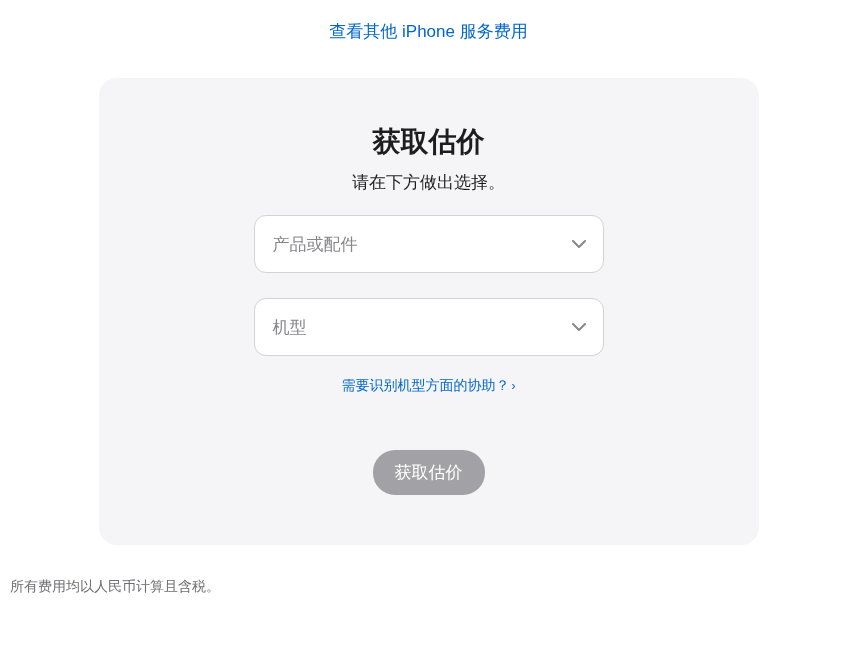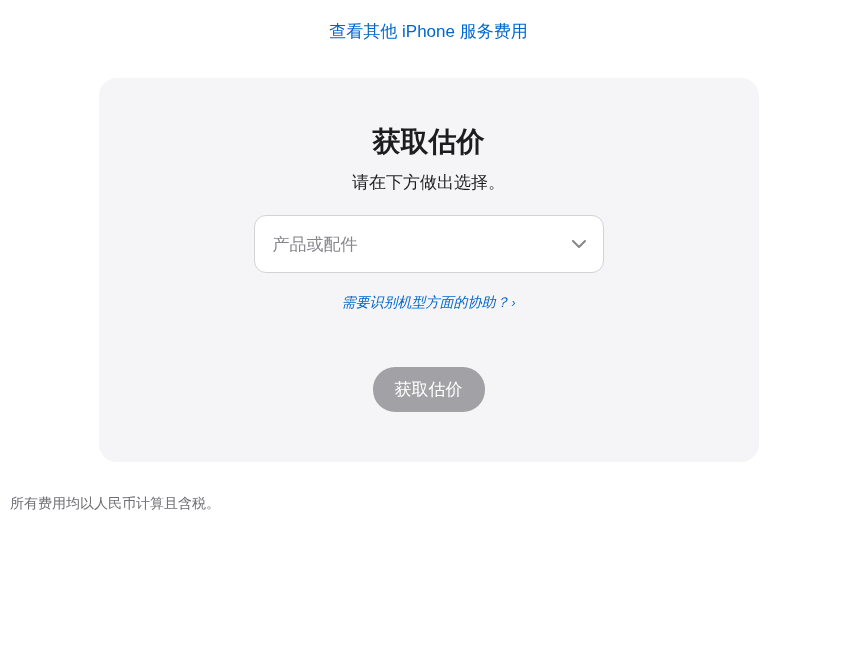--- a/index.html
+++ b/index.html
@@ -70,21 +70,20 @@
       pointer-events: none;
     }
     .chevron svg {
       width: 14px;
       height: 10px;
       display: block;
     }
     .help-link {
       margin-top: -5px;
       margin-bottom: 55px;
-      font-style: italic;
     }
     .help-link a {
       color: #0066cc;
       text-decoration: none;
       font-size: 14px;
     }
     .help-link .arrow {
       font-size: 12px;
       margin-left: 2px;
     }
@@ -123,20 +122,30 @@
     <button class="select-btn">
       <span>产品或配件</span>
     </button>
     <span class="chevron">
       <svg viewBox="0 0 14 10" fill="none">
           <path d="M1 2 L7 8 L13 2" stroke="#86868b" stroke-width="2" stroke-linecap="round" stroke-linejoin="round"></path>
         </svg>
     </span>
   </div>
 
+  <div class="select-wrap">
+    <button class="select-btn">
+      <span>机型</span>
+    </button>
+    <span class="chevron">
+      <svg viewBox="0 0 14 10" fill="none">
+          <path d="M1 2 L7 8 L13 2" stroke="#86868b" stroke-width="2" stroke-linecap="round" stroke-linejoin="round"></path>
+        </svg>
+    </span>
+  </div>
 
   <div class="help-link">
     <a href="#">
       <span>需要识别机型方面的协助？</span><span class="arrow">›</span>
     </a>
   </div>
 
   <button class="submit-btn">获取估价</button>
 </div>
 

